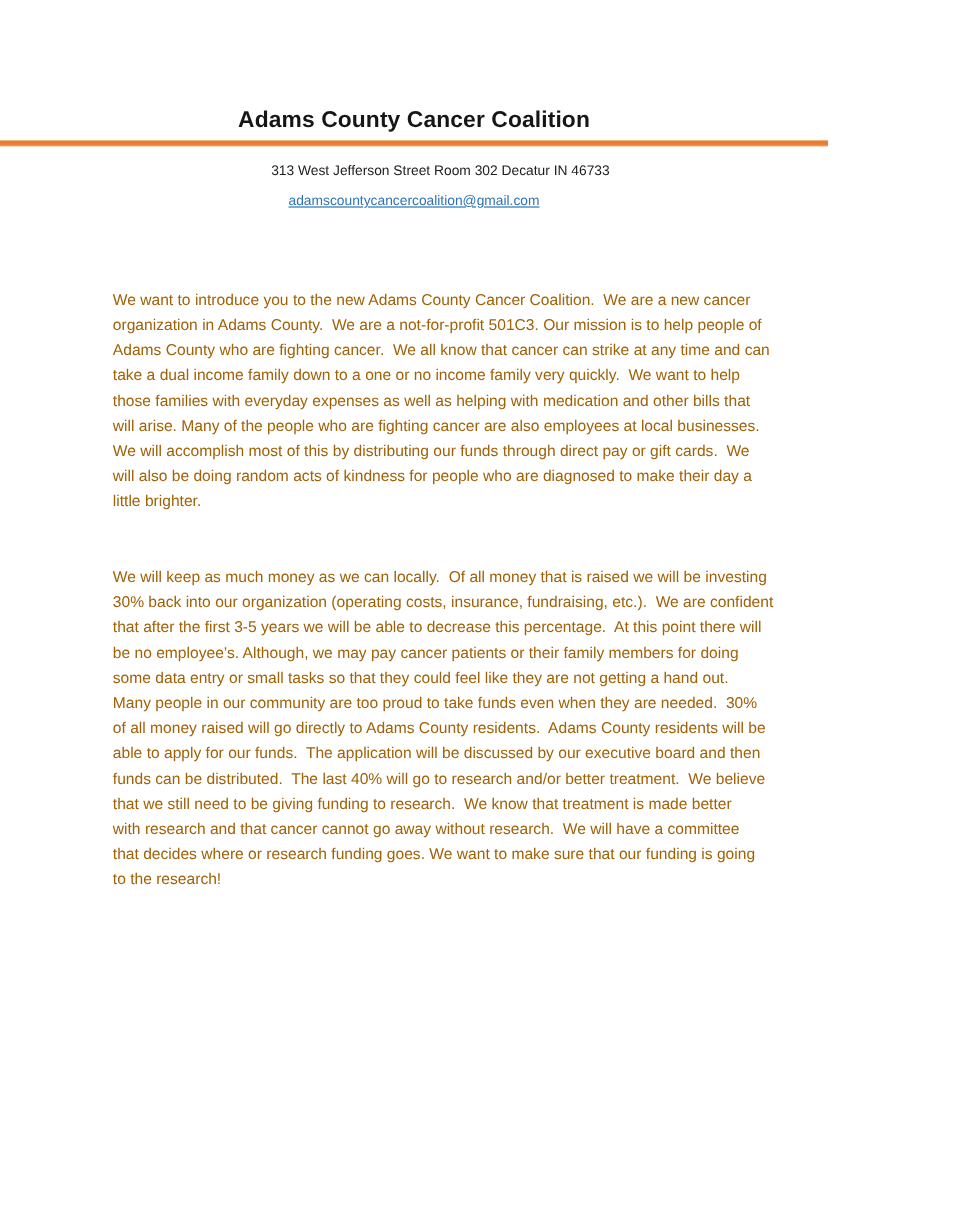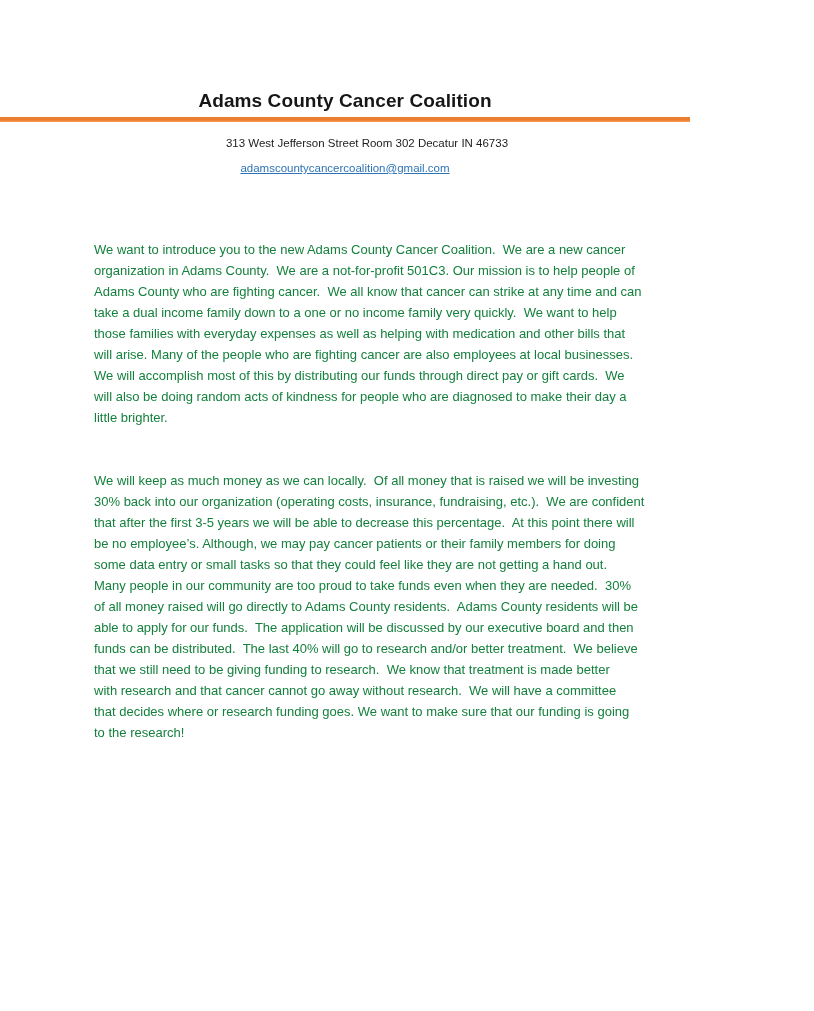--- a/index.html
+++ b/index.html
@@ -52,21 +52,21 @@
     cursor: pointer;
   }
   .body-text {
     margin: 64px 0 0 94px;
   }
   .para {
     margin: 0 0 42px 0;
     font-size: 13px;
     line-height: 21px;
     white-space: pre;
-    color: #15803d;
+    color: #a16207;
   }
 </style>
 </head>
 <body>
 
 <div class="page">
 
   <h1 class="title">Adams County Cancer Coalition</h1>
 
   <div class="rule"></div>

